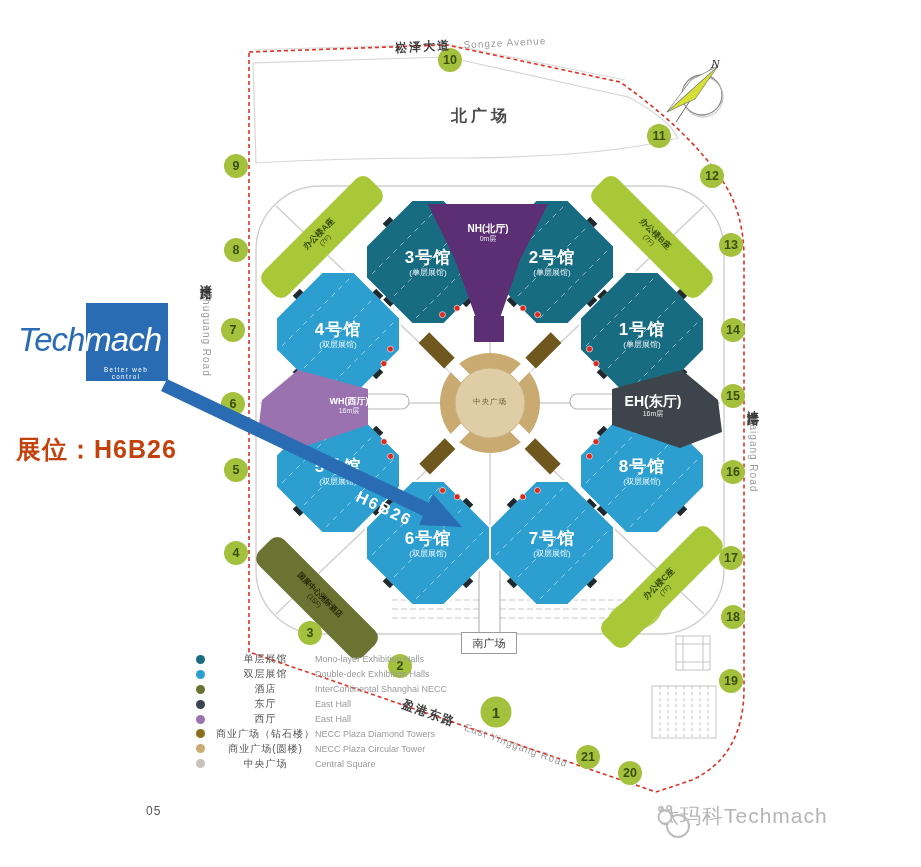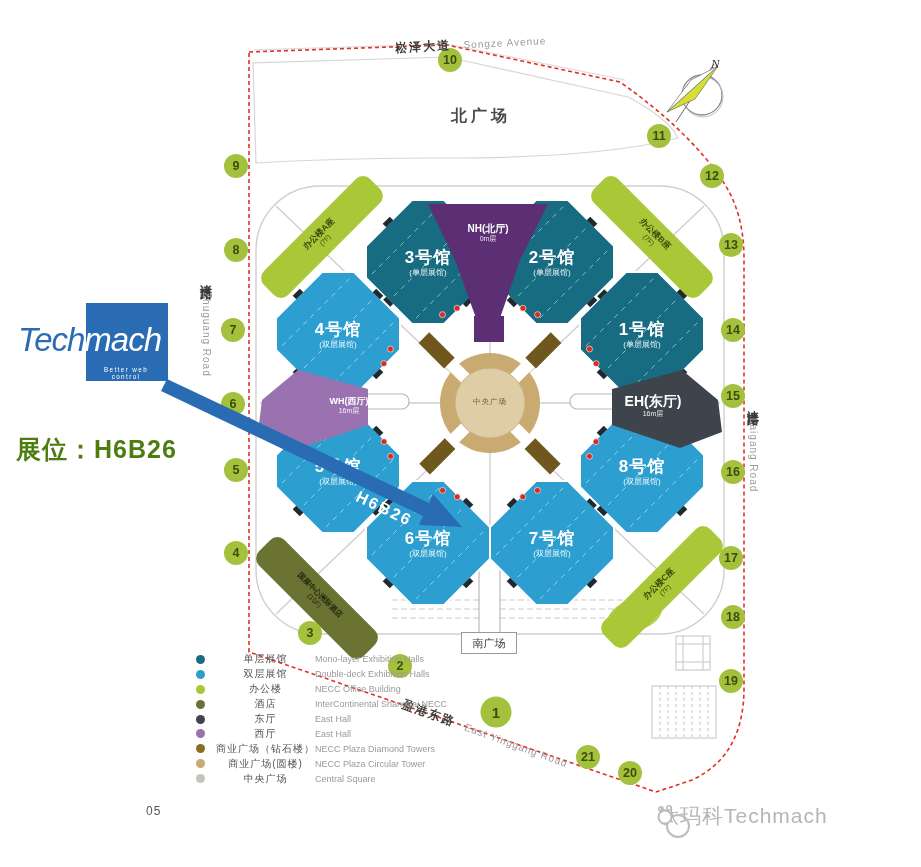--- a/index.html
+++ b/index.html
@@ -39,21 +39,21 @@
   #central-label{left:490px;top:402px;transform:translate(-50%,-50%);font-size:7.5px;color:#6b5a33;
                  letter-spacing:1px;white-space:nowrap;}
   
   #brand{left:16px;top:303px;width:152px;height:82px;}
   #brand-box{position:absolute;right:0;top:0;width:82px;height:78px;background:#2a6cb3;}
   #brand-word{position:absolute;left:2px;top:18px;font-style:italic;font-weight:normal;font-size:33px;
               letter-spacing:-1px;white-space:nowrap;text-align:right;}
   #brand-tag{position:absolute;right:5px;top:63px;width:74px;color:#fff;font-size:6.3px;
              letter-spacing:1.4px;text-align:center;}
   #slogan{left:21px;top:404px;font-size:19px;font-weight:bold;color:#2a6cb3;letter-spacing:2px;white-space:nowrap;}
-  #booth{left:16px;top:433px;font-size:25px;font-weight:bold;color:#4d7c0f;letter-spacing:1px;white-space:nowrap;}
+  #booth{left:16px;top:433px;font-size:25px;font-weight:bold;color:#c2410c;letter-spacing:1px;white-space:nowrap;}
   #arrow-text{left:357px;top:487px;transform:rotate(25.5deg);transform-origin:left center;
               font-size:16px;font-weight:bold;color:#fff;letter-spacing:2px;}
   
   #legend{left:196px;top:652px;}
   .legend-row{display:flex;align-items:center;height:14.9px;}
   .legend-dot{width:9px;height:9px;border-radius:50%;margin-right:11px;flex:none;}
   .legend-zh{font-size:10px;color:#555;width:99px;letter-spacing:1px;text-align:center;}
   .legend-en{font-size:9px;color:#9b9b9b;}
   #page-num{left:146px;top:804px;font-size:12px;color:#555;letter-spacing:1px;}
   
@@ -341,25 +341,20 @@
           <span class="legend-dot" style="background: rgb(24, 108, 130);"></span>
           <span class="legend-zh">单层展馆</span>
           <span class="legend-en">Mono-layer Exhibition Halls</span>
         </div>
         <div class="legend-row">
           <span class="legend-dot" style="background: rgb(44, 159, 208);"></span>
           <span class="legend-zh">双层展馆</span>
           <span class="legend-en">Double-deck Exhibition Halls</span>
         </div>
         <div class="legend-row">
-          <span class="legend-dot" style="background: rgb(169, 200, 56);"></span>
-          <span class="legend-zh">办公楼</span>
-          <span class="legend-en">NECC Office Building</span>
-        </div>
-        <div class="legend-row">
           <span class="legend-dot" style="background: rgb(107, 115, 50);"></span>
           <span class="legend-zh">酒店</span>
           <span class="legend-en">InterContinental Shanghai NECC</span>
         </div>
         <div class="legend-row">
           <span class="legend-dot" style="background: rgb(62, 68, 76);"></span>
           <span class="legend-zh">东厅</span>
           <span class="legend-en">East Hall</span>
         </div>
         <div class="legend-row">

